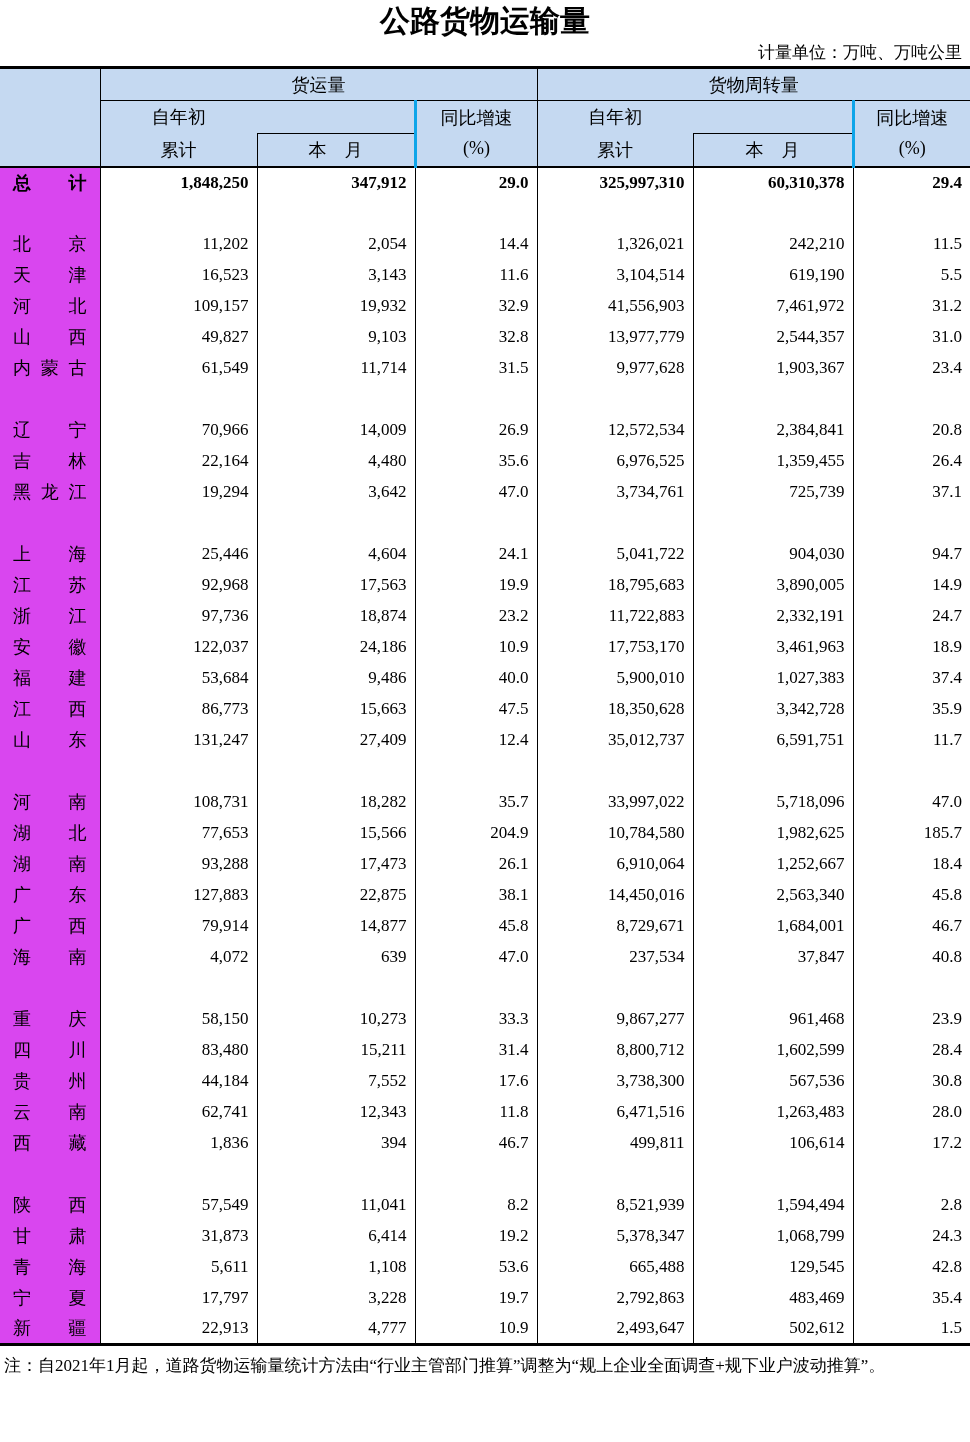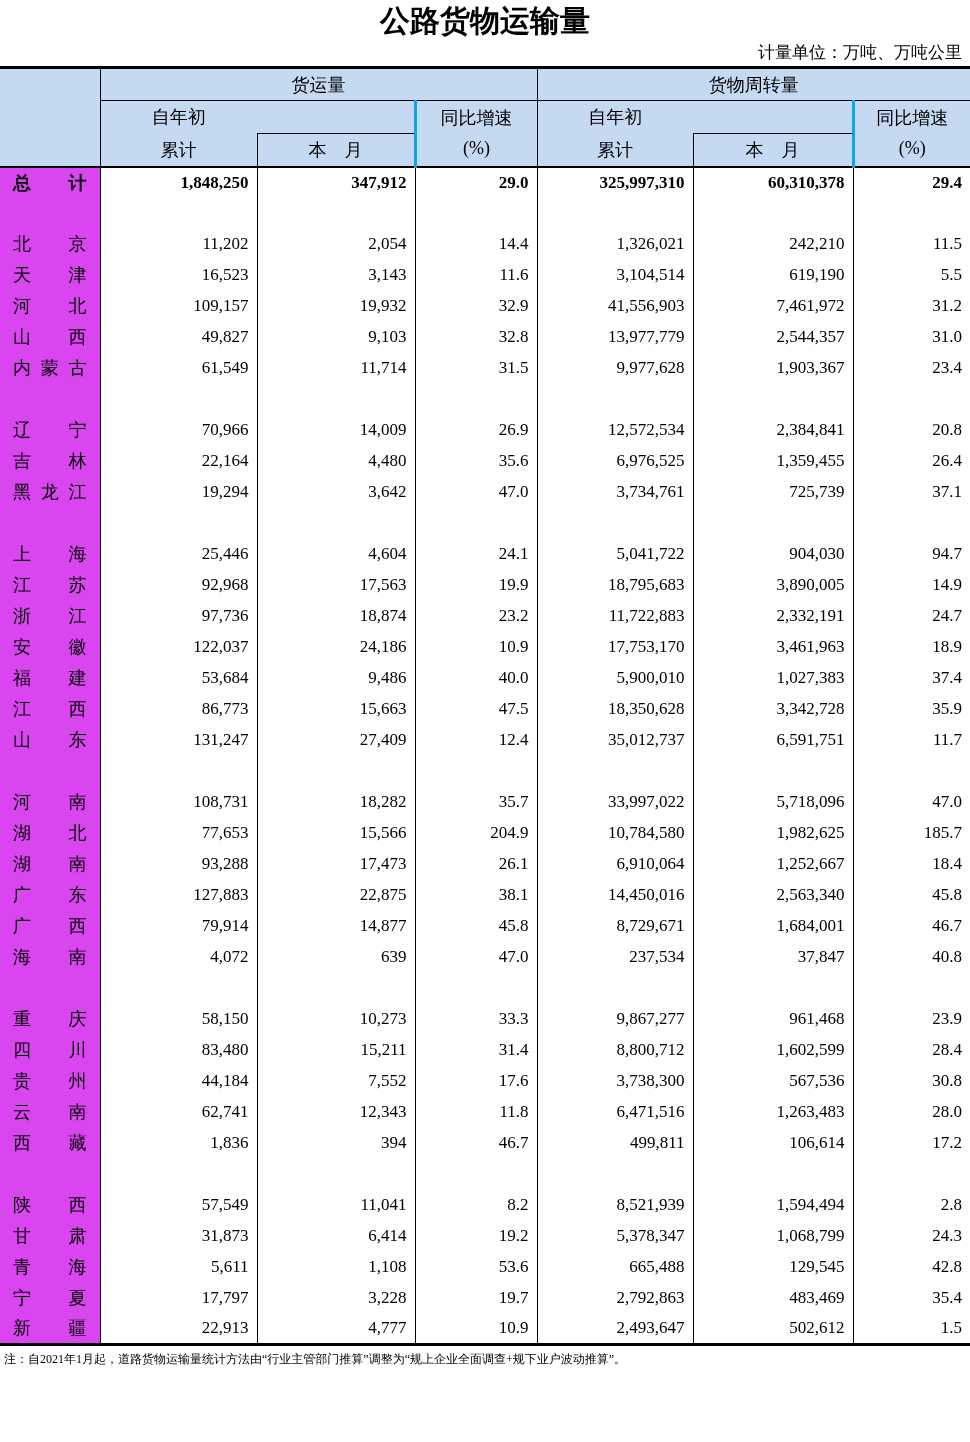--- a/index.html
+++ b/index.html
@@ -46,22 +46,22 @@
     background:#d946ef; border-right:1px solid #000;
     font-size:18px; padding:0 13px;
   }
   td.lbl .j { display:block; text-align:justify; text-align-last:justify; }
   td.num { text-align:right; padding-right:8px; border-right:1px solid #000; }
   td.num.last { border-right:none; }
   tr.total td { font-weight:bold; }
   tr.total td.lbl { font-weight:bold; }
 
   .footnote {
-    padding:0 6px 0 4px;
-    font-size:12px; line-height:26px; text-align:left;
+    margin-top:7px; padding:0 6px 0 4px;
+    font-size:17px; line-height:26px; text-align:left;
   }
 </style>
 </head>
 <body>
 
 <div class="page-title">公路货物运输量</div>
 <div class="unit-note">计量单位：万吨、万吨公里</div>
 
 <table class="freight">
   <colgroup>

